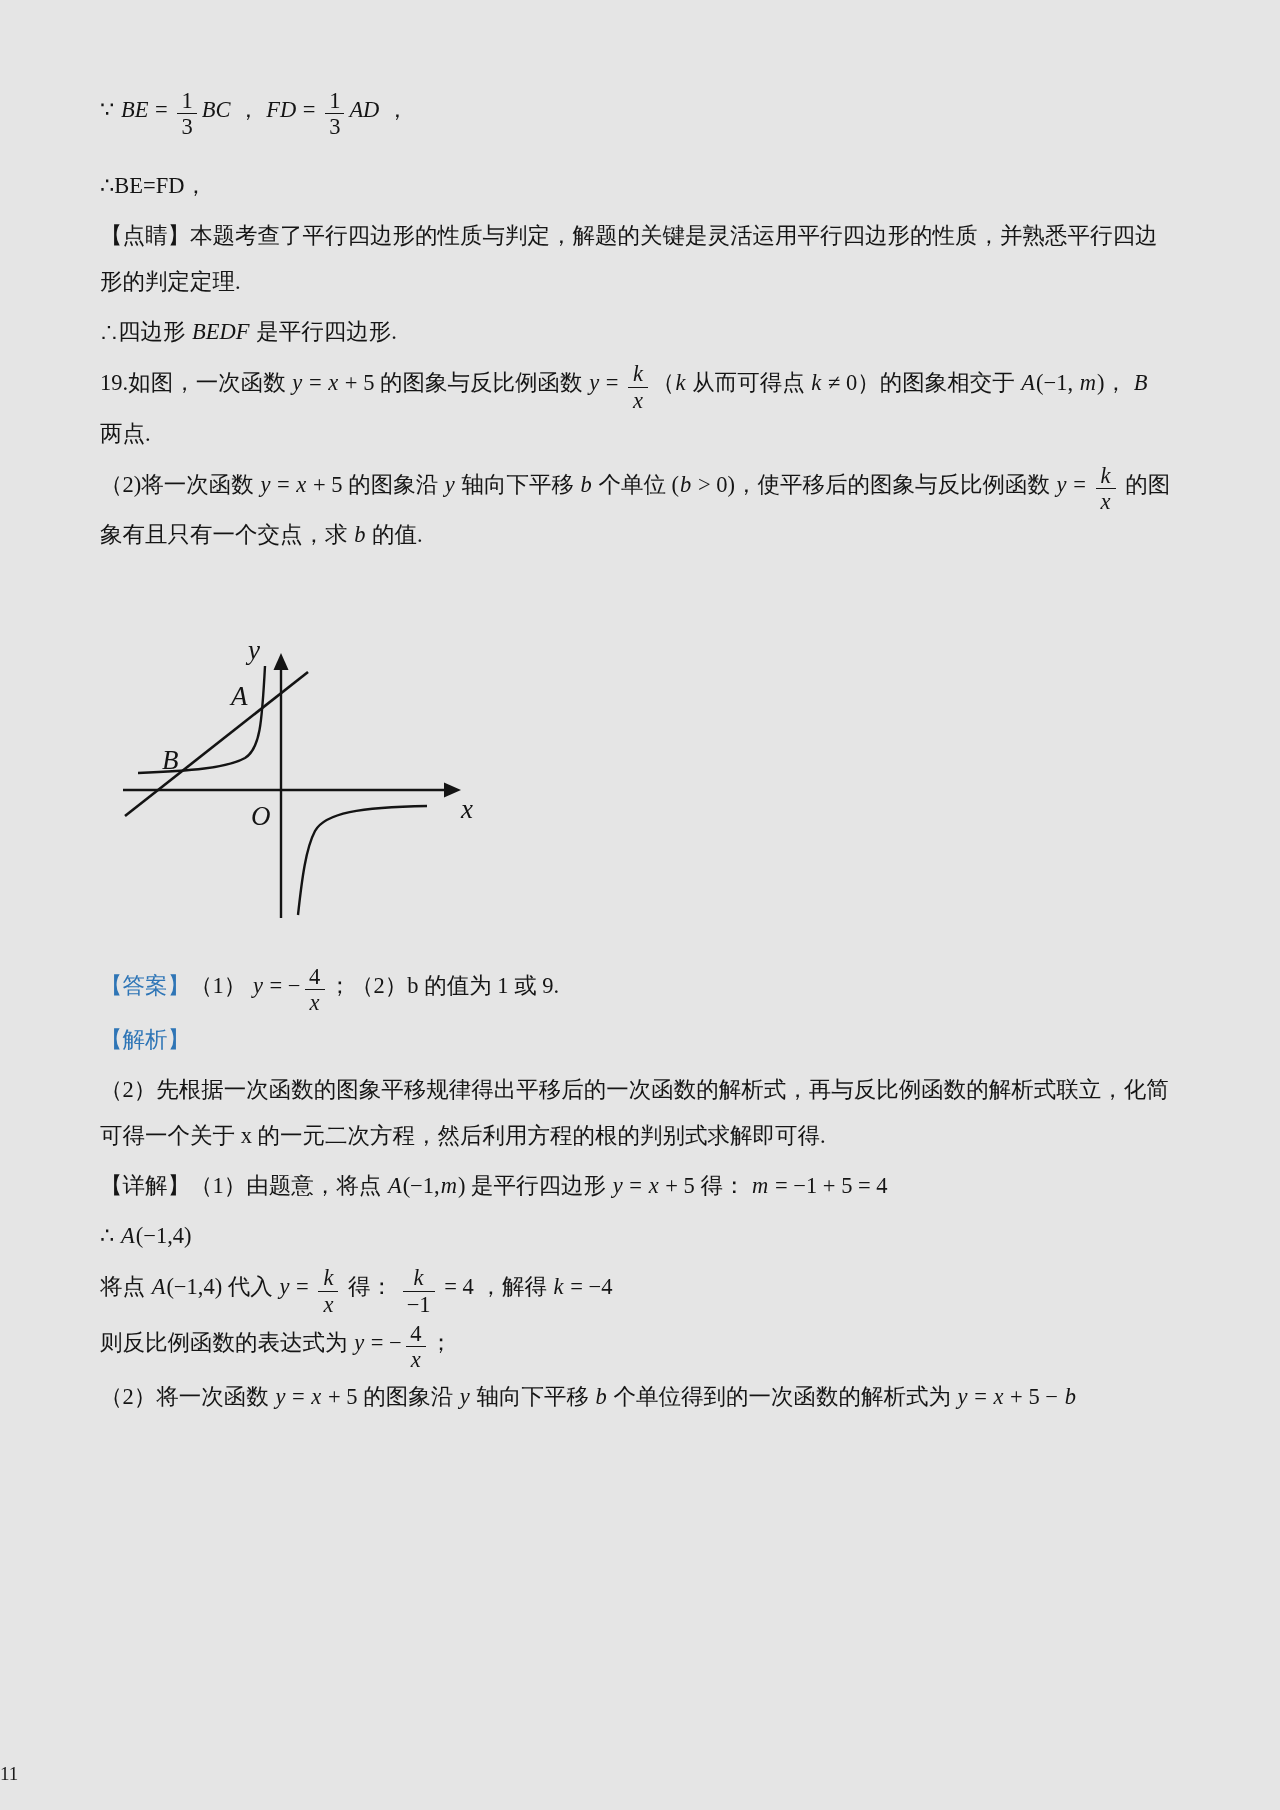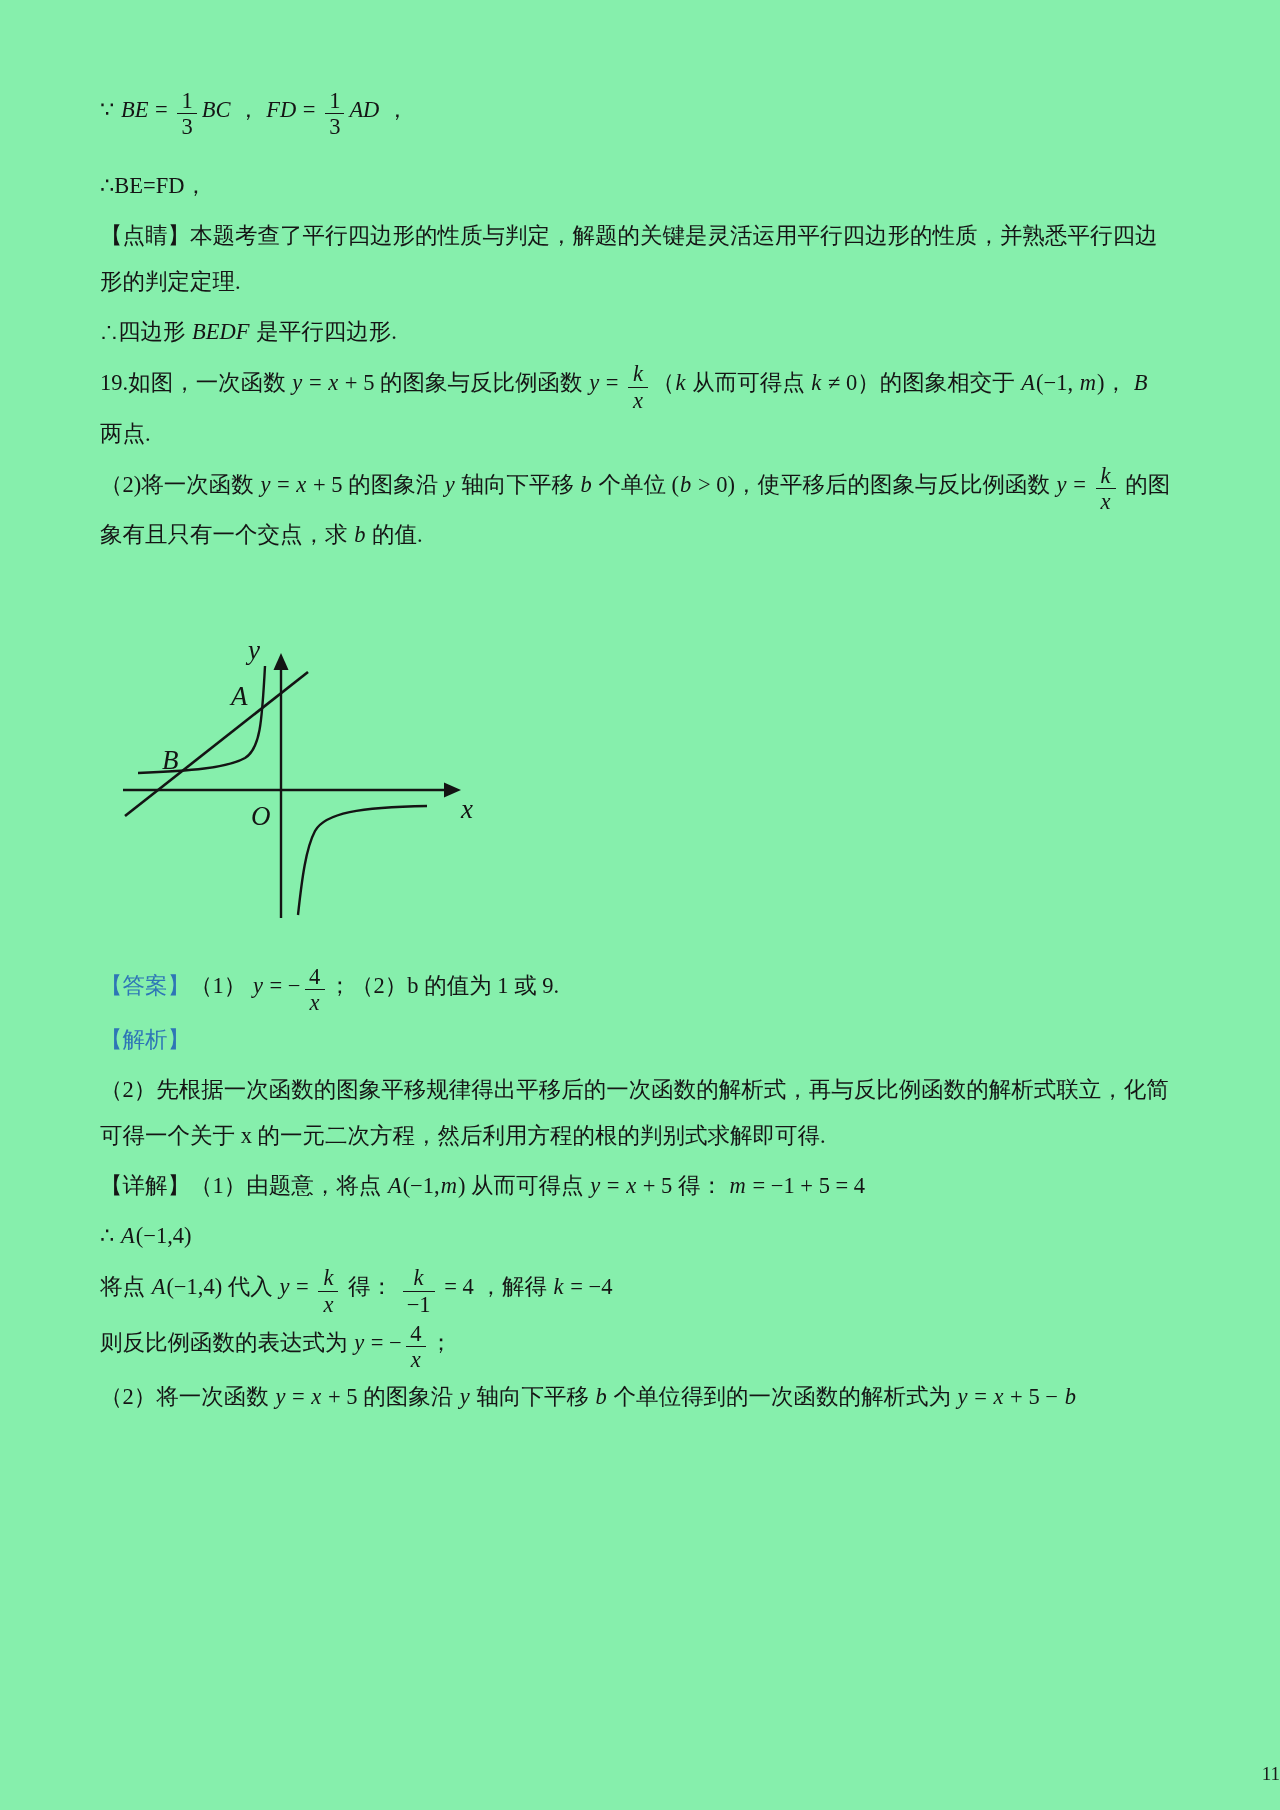--- a/index.html
+++ b/index.html
@@ -1,19 +1,19 @@
 <!DOCTYPE html>
 <html><head>
 <meta charset="utf-8">
 <style>
   html,body { margin:0; padding:0; background:#ffffff; }
   .page {
     position:relative;
     width:1280px; height:1810px;
-    background:#86efac;
+    background:#e5e5e5;
     font-family:"Liberation Serif","DejaVu Serif",serif;
     color:#151515;
     overflow:hidden;
   }
   .content-top {
     position:absolute; left:100px; top:86px; width:1072px;
   }
   .content-bottom {
     position:absolute; left:100px; top:962px; width:1072px;
   }
@@ -38,21 +38,21 @@
     margin:20px 0 0 -10px;
     width:390px; height:298px;
   }
   .figure svg { display:block; }
   .glabel {
     font-family:"Liberation Serif","DejaVu Serif",serif;
     font-style:italic; font-size:27px; fill:#141414;
   }
   .footer {
     position:absolute; left:0; top:1763px; width:100%;
-    text-align:right; font-size:19px; color:#1a1a1a;
+    text-align:left; font-size:19px; color:#1a1a1a;
   }
 </style>
 </head>
 <body>
 
 <div class="page">
 
   <div class="content-top" id="flow-top">
       <p class="para"><span class="rt">∵ </span><span class="rm">BE</span><span class="rt"> = </span><span class="frac">
           <span class="fn"><span class="rt">1</span></span>
@@ -99,21 +99,21 @@
     </div>
   </div>
 
   <div class="content-bottom" id="flow-bottom">
       <p class="para"><span class="rb">【答案】</span><span class="rt">（1） </span><span class="rm">y</span><span class="rt"> = −</span><span class="frac">
           <span class="fn"><span class="rt">4</span></span>
           <span class="fd"><span class="rm">x</span></span>
         </span><span class="rt">；（2）b 的值为 1 或 9.</span></p>
       <p class="para"><span class="rb">【解析】</span></p>
       <p class="para"><span class="rt">（2）先根据一次函数的图象平移规律得出平移后的一次函数的解析式，再与反比例函数的解析式联立，化简可得一个关于 x 的一元二次方程，然后利用方程的根的判别式求解即可得.</span></p>
-      <p class="para"><span class="rt">【详解】（1）由题意，将点 </span><span class="rm">A</span><span class="rt">(−1,</span><span class="rm">m</span><span class="rt">) 从而可得点 </span><span class="rm">y</span><span class="rt"> = </span><span class="rm">x</span><span class="rt"> + 5 得：  </span><span class="rm">m</span><span class="rt"> = −1 + 5 = 4</span></p>
+      <p class="para"><span class="rt">【详解】（1）由题意，将点 </span><span class="rm">A</span><span class="rt">(−1,</span><span class="rm">m</span><span class="rt">) 是平行四边形 </span><span class="rm">y</span><span class="rt"> = </span><span class="rm">x</span><span class="rt"> + 5 得：  </span><span class="rm">m</span><span class="rt"> = −1 + 5 = 4</span></p>
       <p class="para"><span class="rt">∴ </span><span class="rm">A</span><span class="rt">(−1,4)</span></p>
       <p class="para"><span class="rt">将点 </span><span class="rm">A</span><span class="rt">(−1,4) 代入 </span><span class="rm">y</span><span class="rt"> = </span><span class="frac">
           <span class="fn"><span class="rm">k</span></span>
           <span class="fd"><span class="rm">x</span></span>
         </span><span class="rt"> 得： </span><span class="frac">
           <span class="fn"><span class="rm">k</span></span>
           <span class="fd"><span class="rt">−1</span></span>
         </span><span class="rt"> = 4 ，解得 </span><span class="rm">k</span><span class="rt"> = −4</span></p>
       <p class="para"><span class="rt">则反比例函数的表达式为 </span><span class="rm">y</span><span class="rt"> = −</span><span class="frac">
           <span class="fn"><span class="rt">4</span></span>

